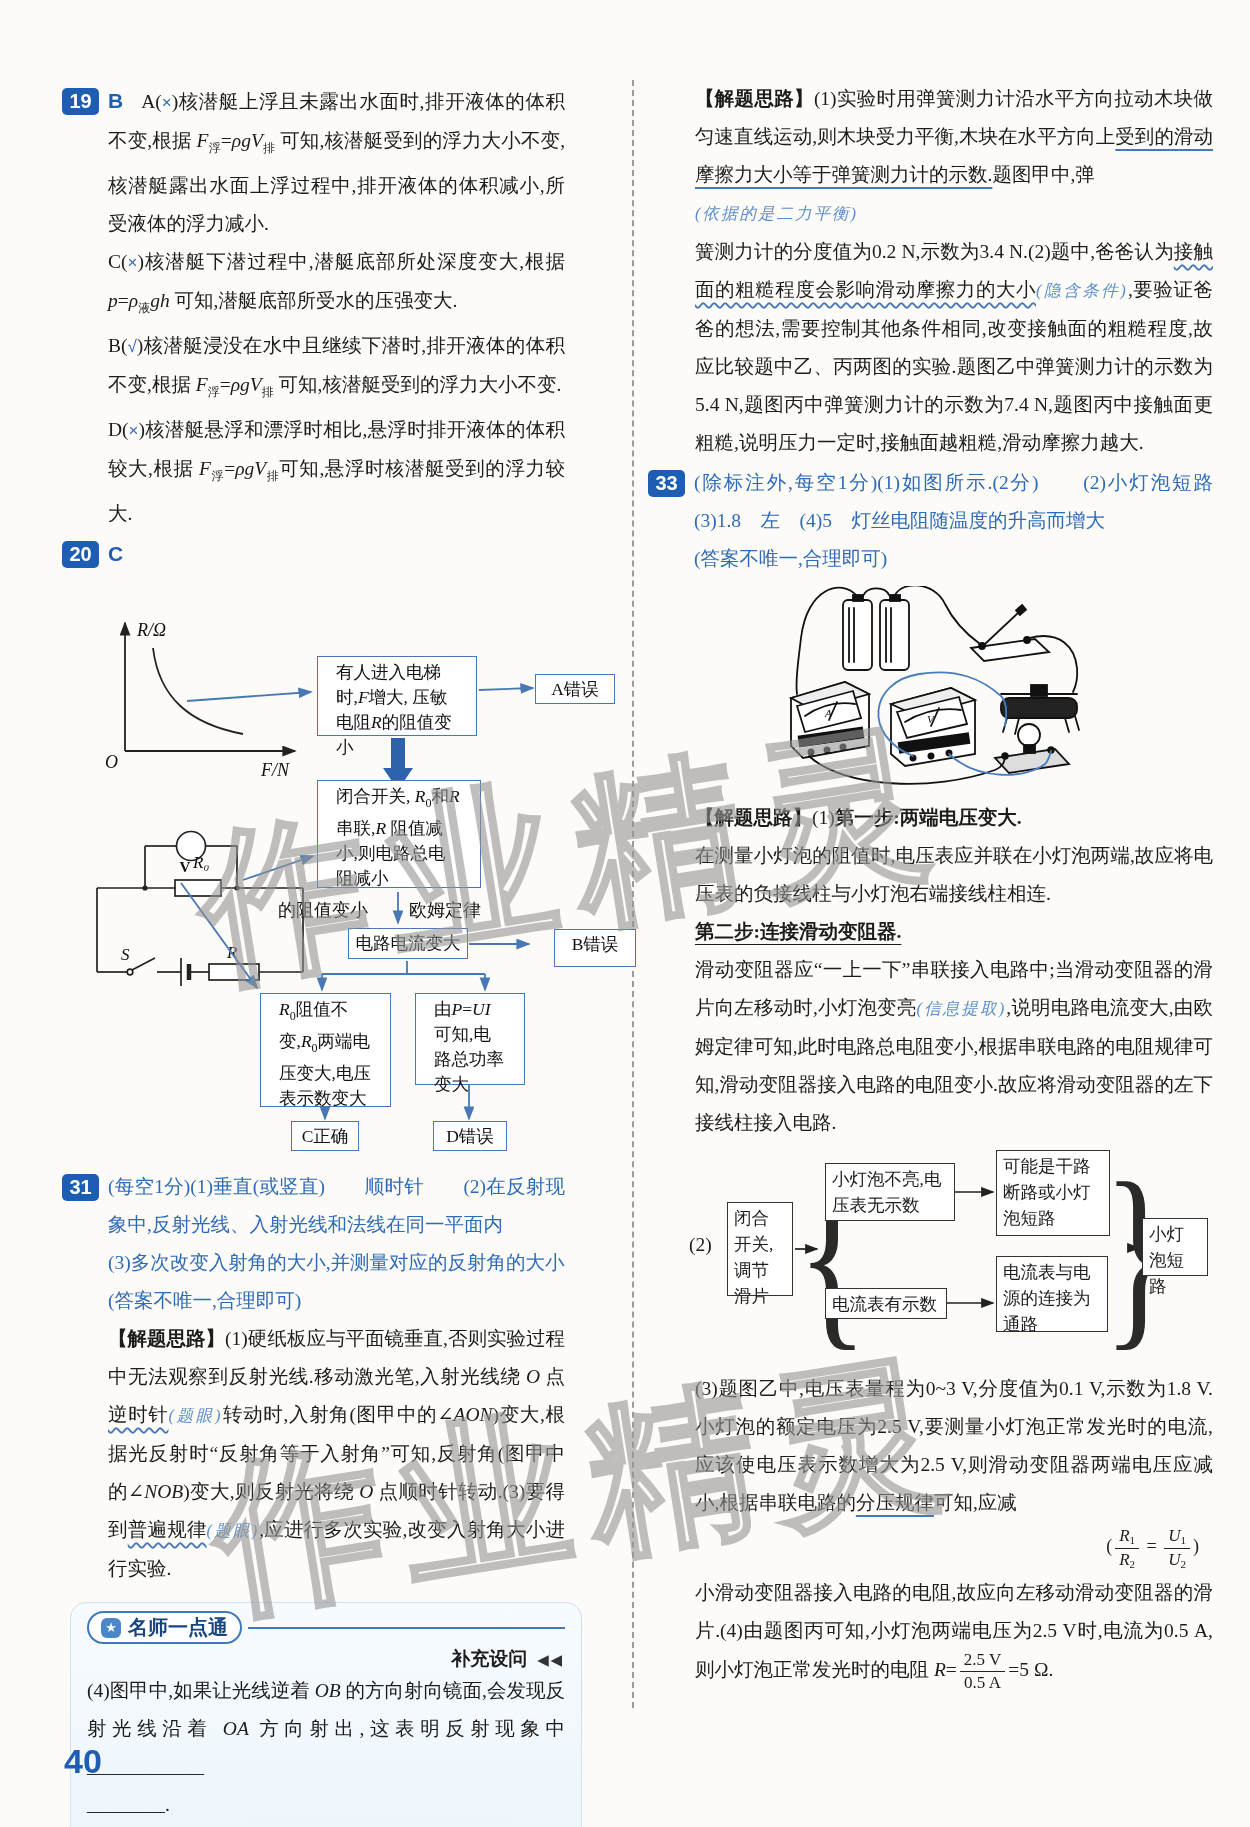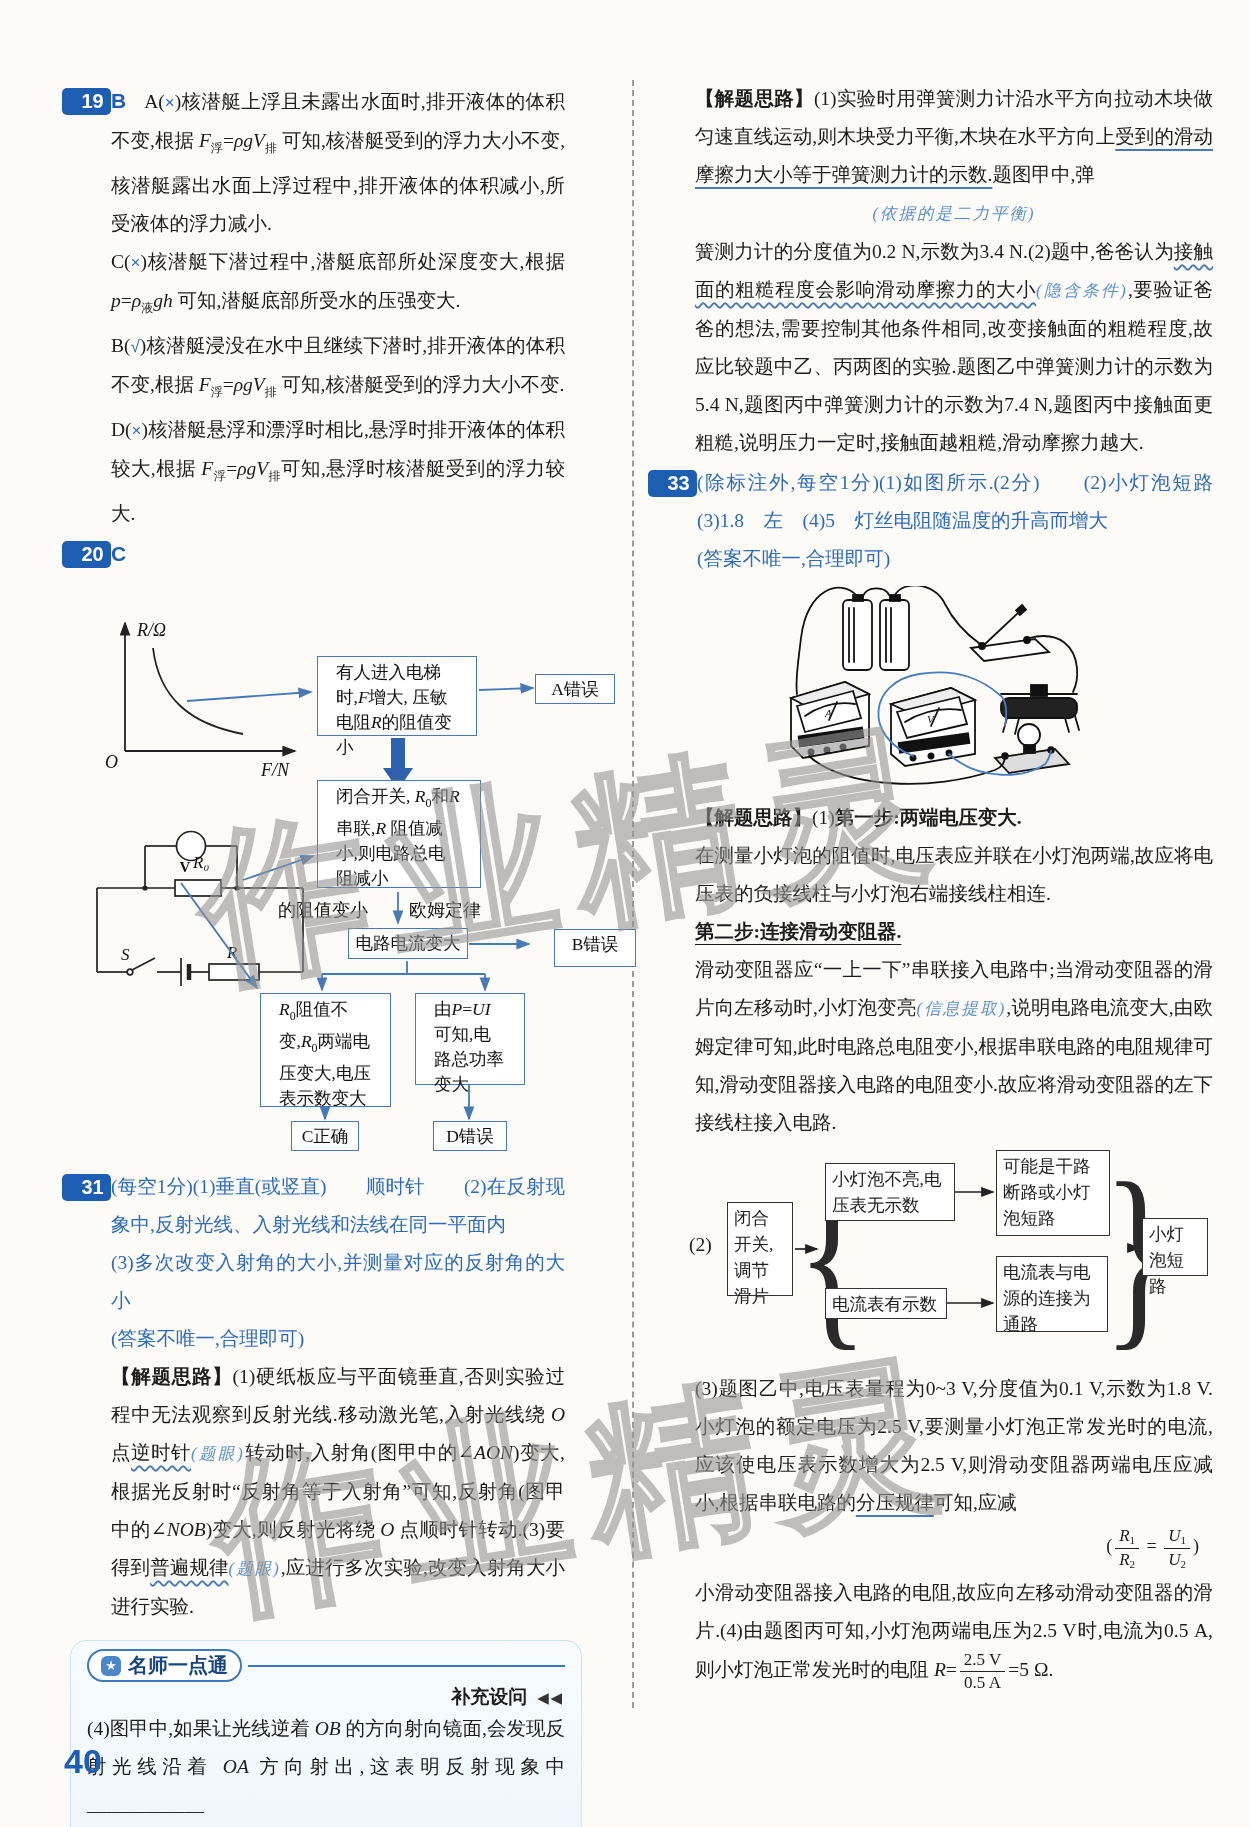--- a/index.html
+++ b/index.html
@@ -8,41 +8,41 @@
   .col{position:absolute;top:80px;z-index:2;}
   .col-left{left:62px;width:503px;}
   .col-right{left:648px;width:565px;}
   .divider{position:absolute;left:632px;top:80px;height:1628px;border-left:2px dashed #9b9b9b;z-index:1;}
   .para{margin:0;font-size:19.5px;line-height:38px;text-align:justify;}
   .ansline{color:#2e6bb7;}
   .qa{display:flex;margin-top:2px;}
   .badge-col{flex:0 0 46px;padding-top:6px;}
   .badge{background:#1d5db2;color:#fff;width:37px;height:27px;border-radius:5px;
          font-family:"Liberation Sans","DejaVu Sans",sans-serif;font-weight:bold;font-size:20px;
-         line-height:27px;text-align:center;padding-left:12px;}
+         line-height:27px;text-align:center;}
   .content{flex:1;min-width:0;}
   .content-block{margin-left:47px;width:518px;}
   .anskey{color:#1d5db2;font-family:"Liberation Sans","DejaVu Sans",sans-serif;font-weight:bold;
           font-size:21px;margin-right:18px;}
   .it{font-style:italic;}
   .bl{color:#2e6bb7;font-family:"Liberation Sans","DejaVu Sans",sans-serif;font-size:17px;}
   .sub{font-size:12px;vertical-align:-5px;}
   .fsub{font-size:11px;vertical-align:-3px;}
   .nt{color:#5b8fcb;font-size:16.5px;font-style:italic;letter-spacing:2px;}
   .wv{text-decoration-line:underline;text-decoration-style:wavy;text-decoration-color:#4878b6;
       text-decoration-thickness:1.5px;text-underline-offset:6px;}
   .ul{text-decoration-line:underline;text-decoration-style:solid;text-decoration-color:#4878b6;
       text-decoration-thickness:1.5px;text-underline-offset:6px;}
   .bd{font-weight:bold;}
   .bu{font-weight:bold;text-decoration:underline;text-underline-offset:6px;}
   .frac{display:inline-flex;flex-direction:column;align-items:center;vertical-align:middle;
         font-size:17px;line-height:1.15;margin:0 3px;}
   .fr-n{border-bottom:1.6px solid #222;padding:0 4px 1px;}
   .fr-d{padding-top:1px;}
-  .note-center{text-align:center;}
+  .note-center{}
   .formula-line{text-align:right;padding-right:14px;margin:4px 0;font-size:18px;line-height:30px;}
   
   .flowL{position:relative;height:588px;width:545px;margin-left:23px;margin-top:4px;}
   .flowL svg{position:absolute;left:0;top:0;}
   .fbox{position:absolute;border:1.6px solid #4878b6;background:#fff;color:#111;
         font-size:17.5px;line-height:25px;padding:3px 18px;text-align:left;box-sizing:border-box;}
   .fbox.ctr{text-align:center;padding:2px 4px;}
   .flow-free{position:absolute;font-size:18px;color:#111;}
   
   .flow2{position:relative;height:212px;margin:6px 0 10px;}

